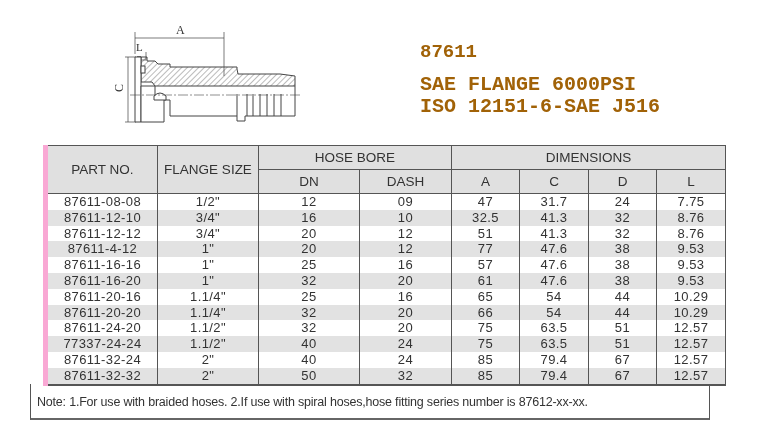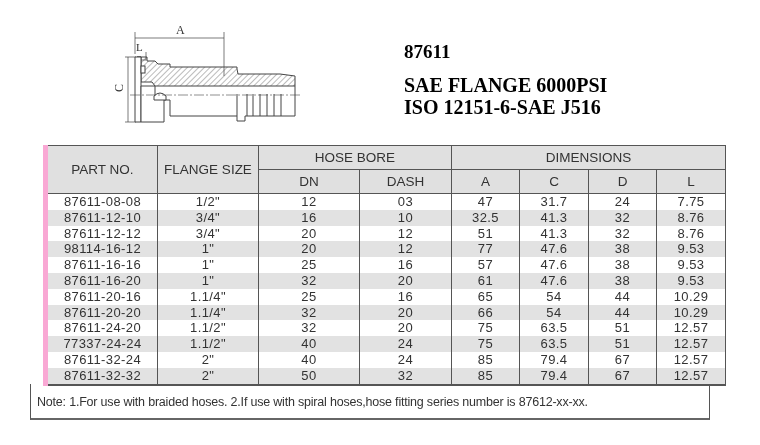--- a/index.html
+++ b/index.html
@@ -1,18 +1,18 @@
 <!DOCTYPE html>
 <html><head>
 <meta charset="utf-8">
 <style>
   html, body { margin: 0; padding: 0; background: #ffffff; }
   body { width: 760px; height: 445px; position: relative; overflow: hidden; font-family: "Liberation Sans", sans-serif; color: #333; }
   .drawing { position: absolute; left: 110px; top: 14px; width: 200px; height: 112px; }
-  .title-block { position: absolute; left: 404px; top: 40px; color: #000000; font-family: Liberation Serif, serif; font-weight: bold; }
+  .title-block { position: absolute; left: 420px; top: 40px; color: #a16207; font-family: Liberation Mono, monospace; font-weight: bold; }
   .model { font-size: 19px; line-height: 24px; margin-bottom: 10px; }
   .spec { font-size: 20px; line-height: 22px; }
   table.spec-table { position: absolute; left: 43px; top: 145px; width: 680px; border-collapse: collapse; font-size: 13px; color: #333; table-layout: fixed; }
   table.spec-table th, table.spec-table td { border-left: 1px solid #555; border-right: 1px solid #555; padding: 0; text-align: center; font-weight: normal; white-space: nowrap; overflow: hidden; }
   table.spec-table thead th { background: #e0e0e0; border: 1px solid #555; font-size: 13.5px; }
   table.spec-table thead tr.h1 th { height: 23px; }
   table.spec-table thead tr.h2 th { height: 23px; }
   table.spec-table tbody td { height: 15.8px; line-height: 15.8px; letter-spacing: 0.4px; font-size: 13px; }
   table.spec-table tbody tr:nth-child(even) td { background: #e2e2e2; }
   table.spec-table tbody tr:nth-child(odd) td { background: #ffffff; }
@@ -98,21 +98,21 @@
       <th>C</th>
       <th>D</th>
       <th>L</th>
     </tr>
   </thead>
   <tbody id="table-body">
       <tr>
         <td>87611-08-08</td>
         <td>1/2"</td>
         <td>12</td>
-        <td>03</td>
+        <td>09</td>
         <td>47</td>
         <td>31.7</td>
         <td>24</td>
         <td>7.75</td>
       </tr>
       <tr>
         <td>87611-12-10</td>
         <td>3/4"</td>
         <td>16</td>
         <td>10</td>
@@ -125,21 +125,21 @@
         <td>87611-12-12</td>
         <td>3/4"</td>
         <td>20</td>
         <td>12</td>
         <td>51</td>
         <td>41.3</td>
         <td>32</td>
         <td>8.76</td>
       </tr>
       <tr>
-        <td>98114-16-12</td>
+        <td>87611-4-12</td>
         <td>1"</td>
         <td>20</td>
         <td>12</td>
         <td>77</td>
         <td>47.6</td>
         <td>38</td>
         <td>9.53</td>
       </tr>
       <tr>
         <td>87611-16-16</td>

